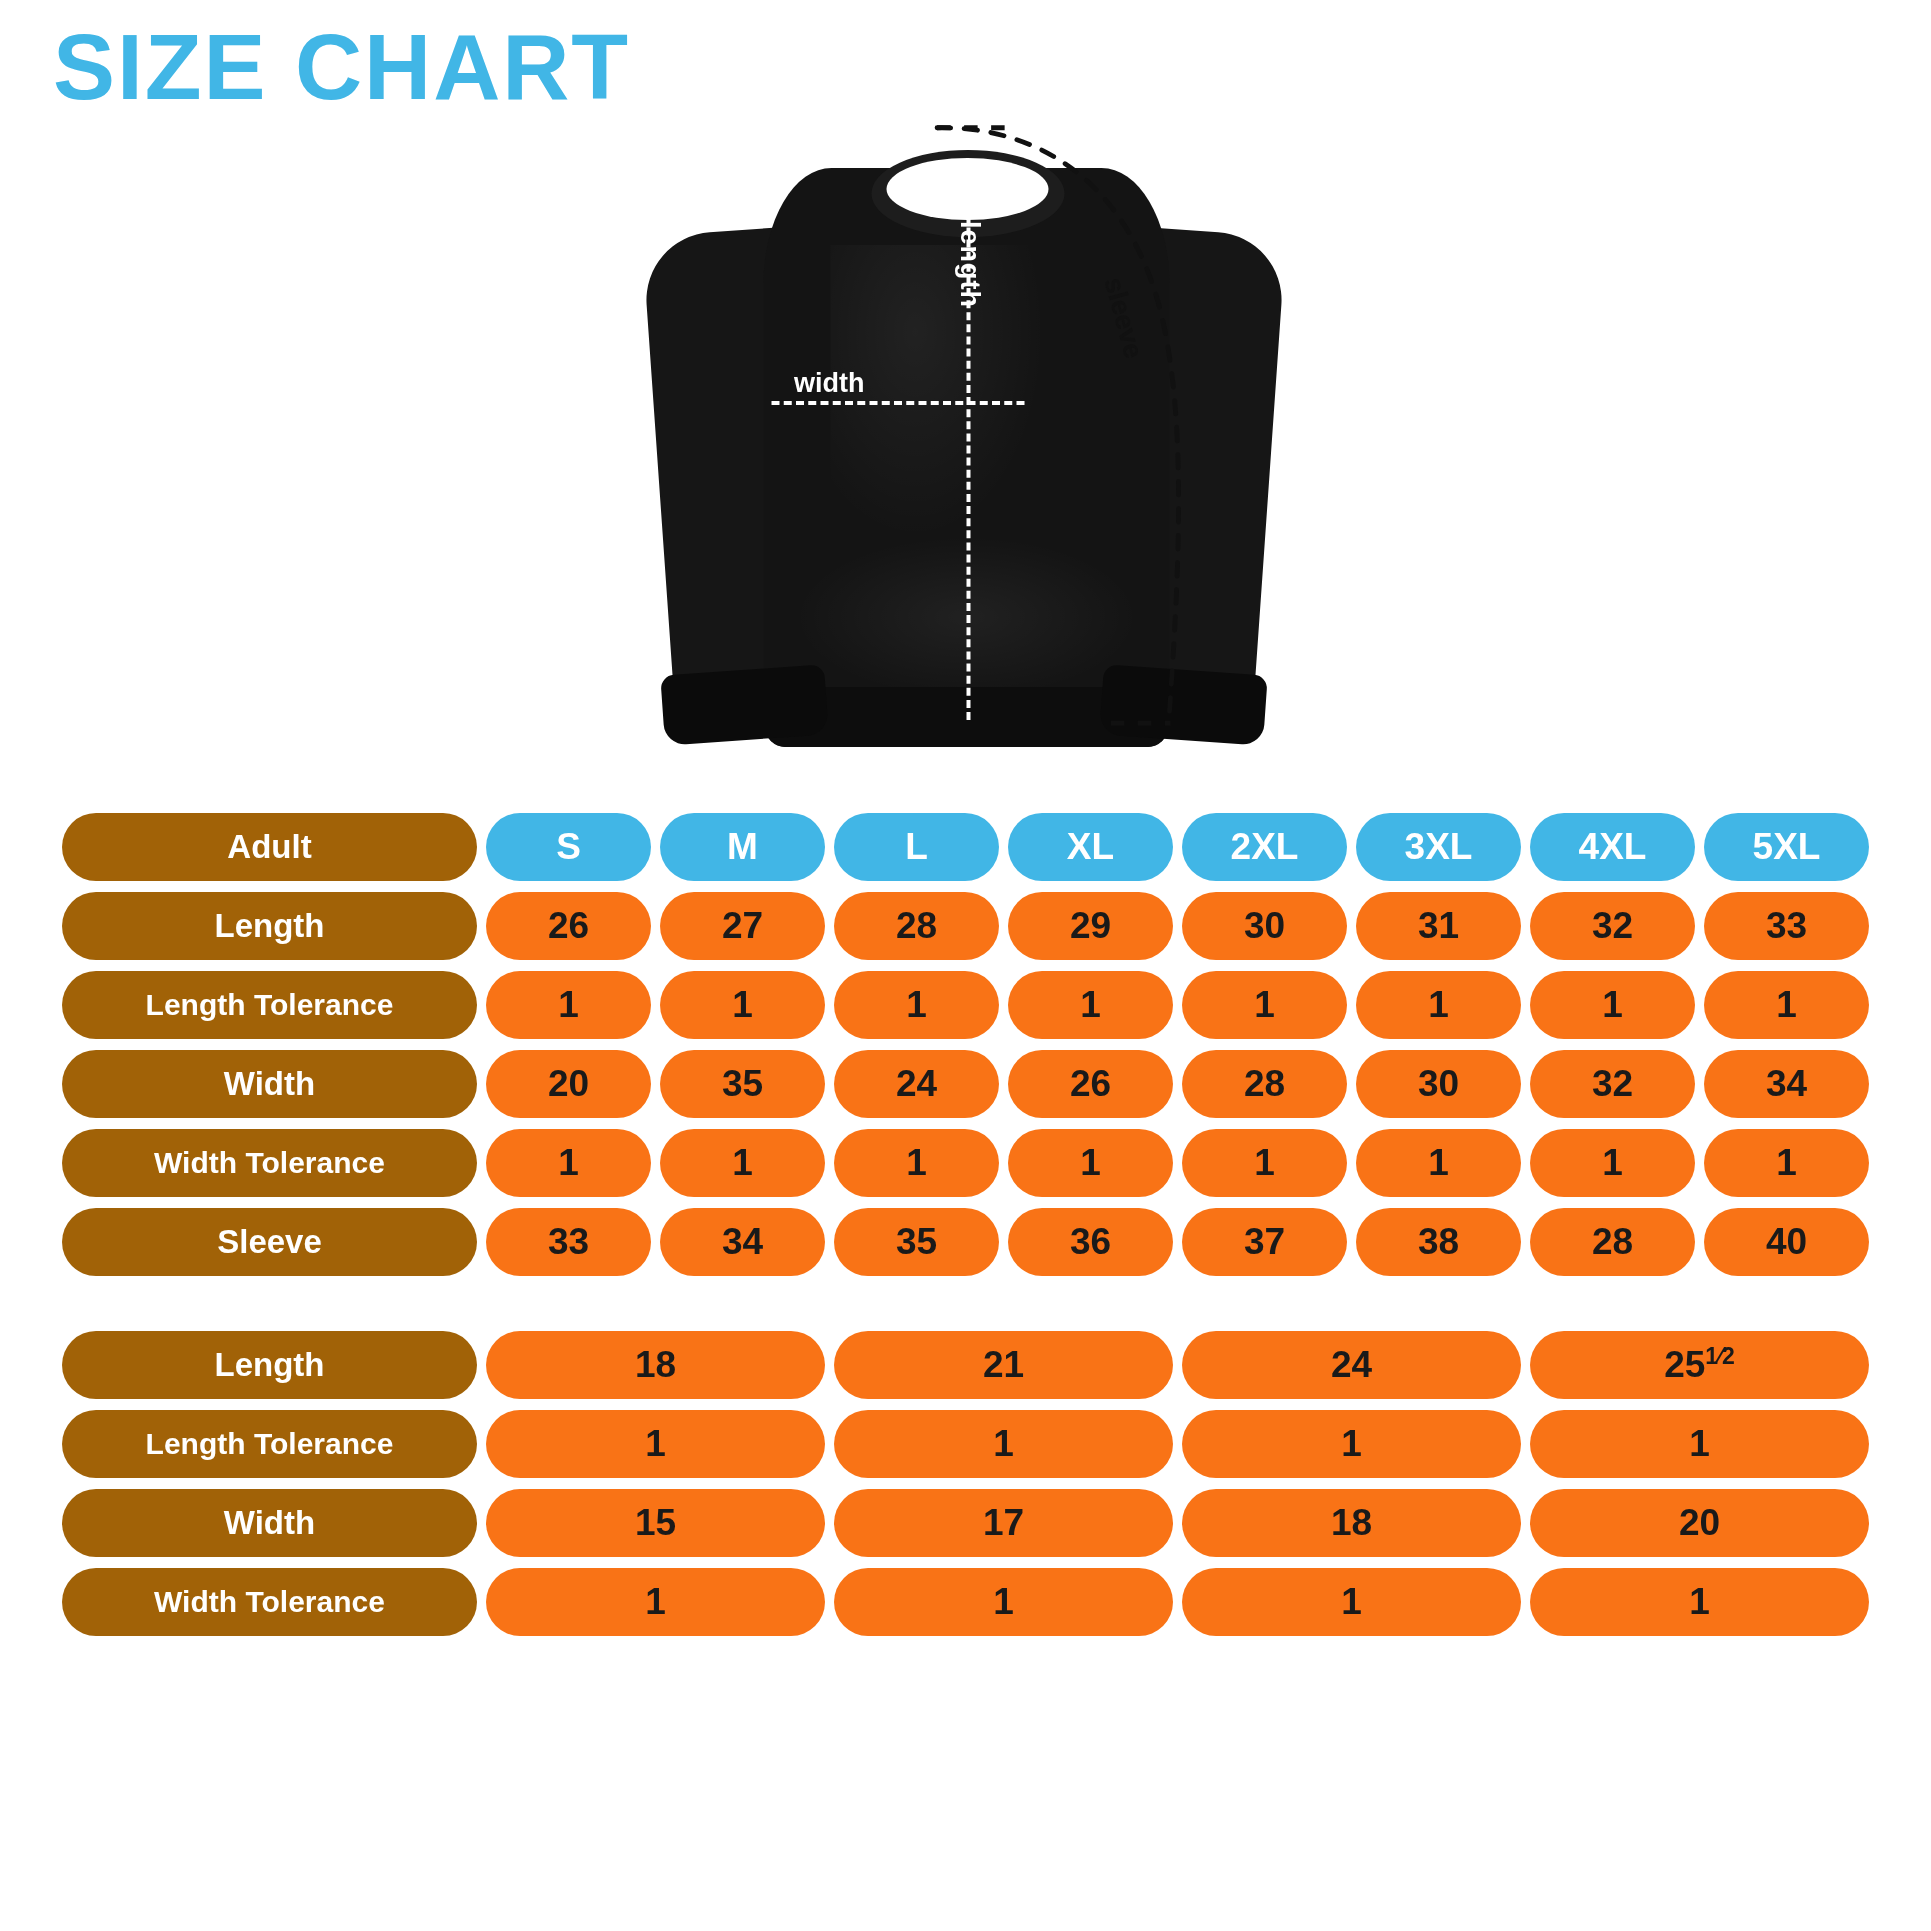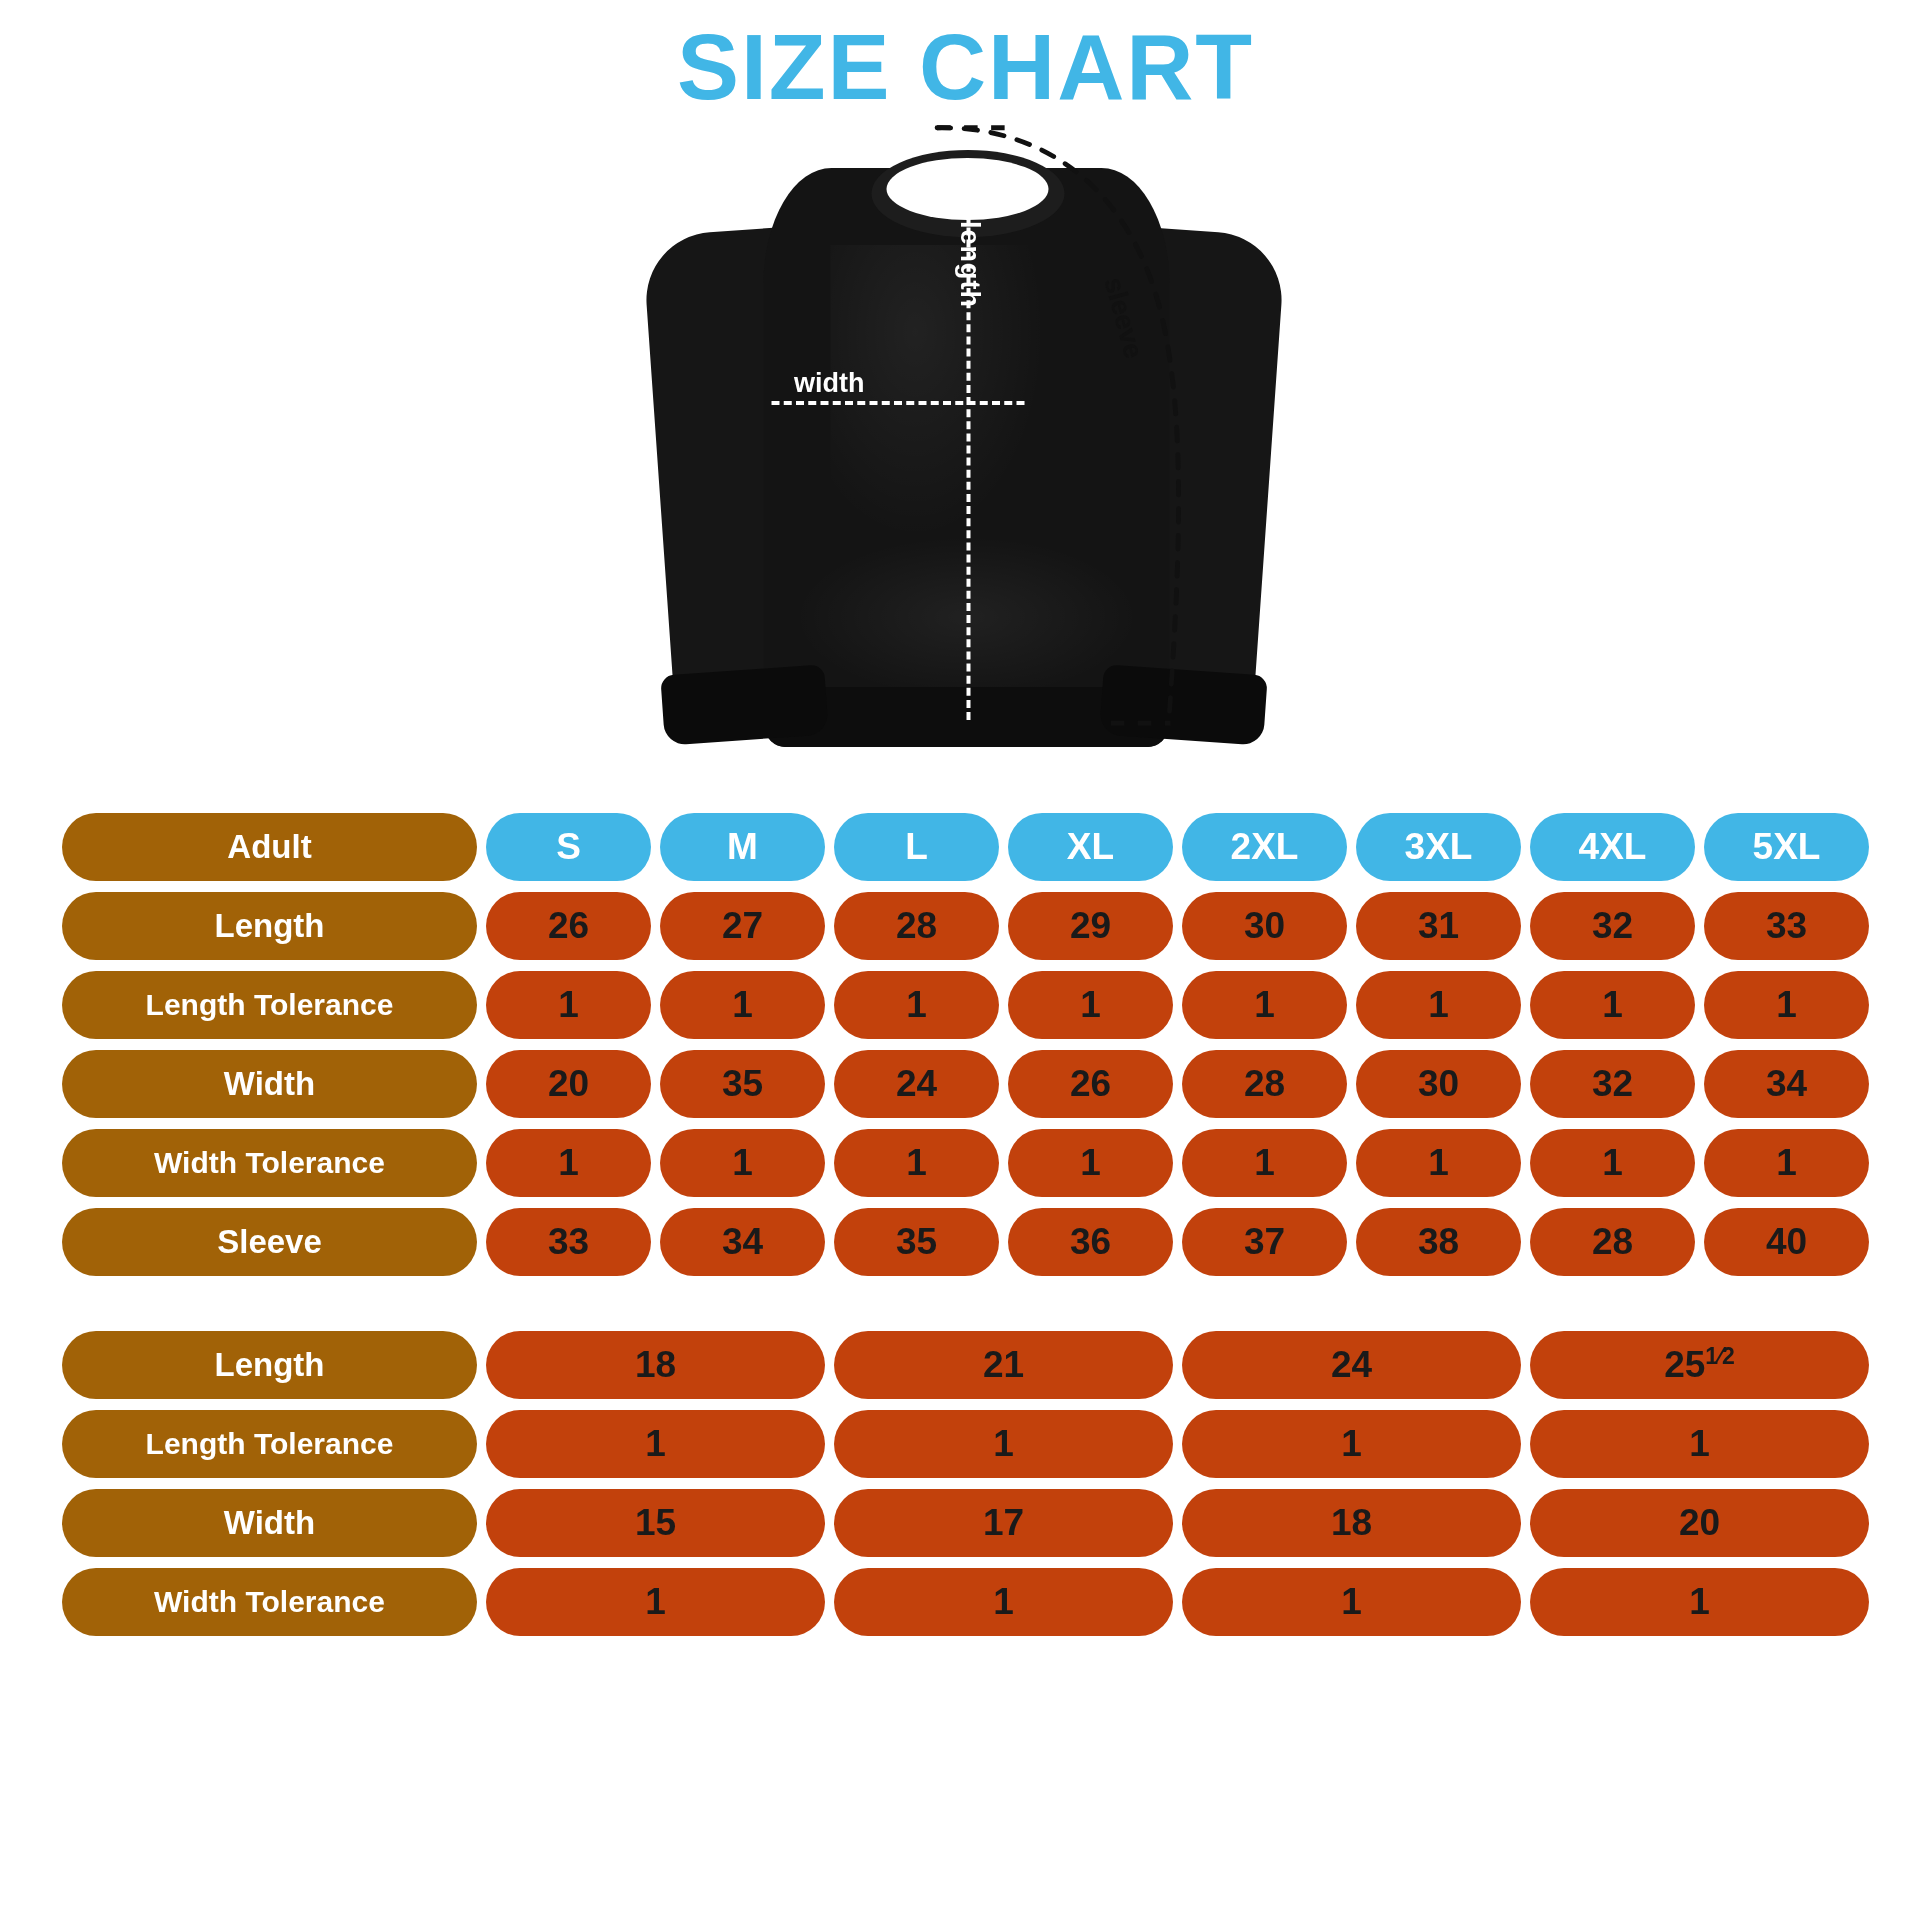--- a/index.html
+++ b/index.html
@@ -16,21 +16,20 @@
   .page {
     position: relative;
     width: 1931px;
     height: 1931px;
     box-sizing: border-box;
     padding: 0 53px;
   }
 
   
   .title {
-    text-align: center;
     color: #41b6e6;
     font-size: 93px;
     font-weight: bold;
     letter-spacing: 1.9px;
     line-height: 1;
     padding-top: 21px;
     margin-bottom: 5.8px;
   }
 
   
@@ -224,21 +223,21 @@
   }
   .lbl-cell.small { font-size: 30px; }
   .hdr-cell {
     background: #41b6e6;
     color: #ffffff;
     font-weight: bold;
     font-size: 37px;
     border-radius: 35px;
   }
   .val-cell {
-    background: #c2410c;
+    background: #f97316;
     color: #1a1a1a;
     font-weight: bold;
     font-size: 37px;
     border-radius: 35px;
   }
   .frac {
     font-size: 23px;
     vertical-align: super;
   }
 </style>

